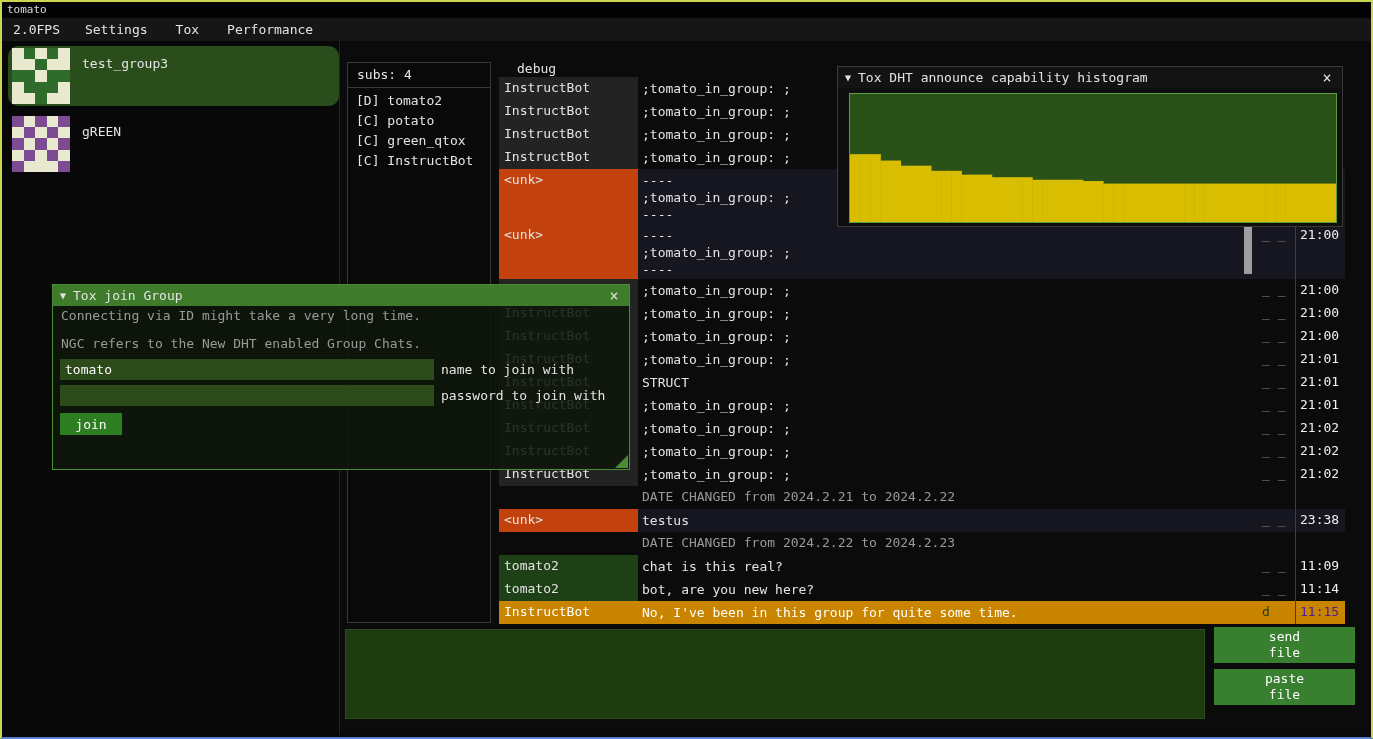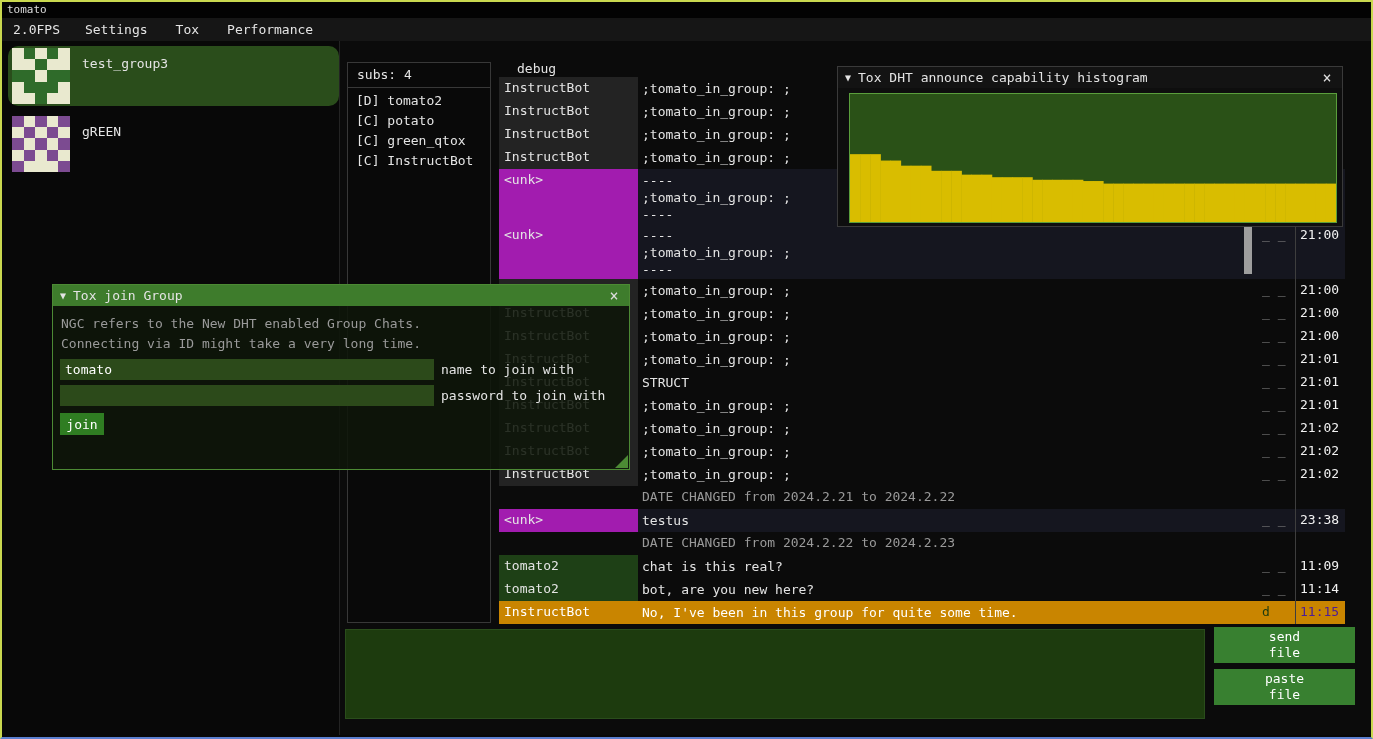--- a/index.html
+++ b/index.html
@@ -26,21 +26,21 @@
   .chat-rows{position:absolute;left:497px;top:75px;width:846px;}
   .chat-row{display:flex;align-items:stretch;box-sizing:border-box;}
   .cell{overflow:hidden;white-space:pre;box-sizing:border-box;}
   .name-cell{width:139px;flex:none;padding:3px 0 0 5px;}
   .msg-cell{flex:1;padding:3px 0 0 4px;}
   .msg-line{line-height:17px;}
   .marks-cell{width:36px;flex:none;padding:3px 0 0 3px;color:#8a8a8a;}
   .time-cell{width:50px;flex:none;border-left:1px solid #3e3e3e;padding:3px 0 0 4px;color:#f2f2f2;}
   .style-bot .name-cell{background:#232323;}
   .style-unk{background:#15161f;}
-  .style-unk .name-cell{background:#a21caf;}
+  .style-unk .name-cell{background:#c2410c;}
   .style-peer .name-cell{background:#1e4016;}
   .style-highlight{background:#c98500;color:#fff;}
   .style-highlight .marks-cell{color:#1c3a0e;}
   .style-highlight .time-cell{color:#4c1d95;}
   .date-row .msg-cell{color:#9a9a9a;}
   .scrollbar-thumb{position:absolute;left:1242px;top:188px;width:8px;height:84px;background:#9e9e9e;z-index:5;}
   
   .composer-input{position:absolute;left:343px;top:627px;width:860px;height:90px;background:#1d3b0e;border:1px solid #2a4d1b;resize:none;color:#fff;font-family:inherit;font-size:13px;outline:none;box-sizing:border-box;}
   .file-btn{position:absolute;left:1212px;width:141px;height:36px;background:#388030;color:#fff;border:none;font-family:inherit;font-size:13px;line-height:16px;display:flex;flex-direction:column;align-items:center;justify-content:center;}
   .send-btn{top:625px;}
@@ -53,21 +53,21 @@
   .win-close{width:16px;text-align:center;font-size:15px;color:#ddd;}
   .join-window{left:50px;top:282px;width:578px;height:186px;z-index:30;border:1px solid #4c8a34;}
   .join-window .win-titlebar{background:#3e7c2c;}
   .join-body{position:absolute;left:0;right:0;top:21px;bottom:0;background:rgba(14,22,9,0.87);}
   .join-info{color:#9a9a9a;padding-left:8px;line-height:20px;white-space:pre;}
   .join-info.first{padding-top:8px;}
   .field-row{display:flex;align-items:center;margin:5px 0 0 7px;height:21px;}
   .field-row.first{margin-top:11px;}
   .text-input{width:374px;height:21px;background:#2c4a1a;border:none;color:#fff;font-family:inherit;font-size:13px;padding:0 5px;outline:none;flex:none;box-sizing:border-box;}
   .field-label{margin-left:7px;}
-  .join-btn{margin:7px 0 0 7px;width:44px;height:22px;background:#2f7d22;border:none;color:#fff;font-family:inherit;font-size:13px;}
+  .join-btn{margin:7px 0 0 7px;width:62px;height:22px;background:#2f7d22;border:none;color:#fff;font-family:inherit;font-size:13px;}
   .resize-grip{position:absolute;right:1px;bottom:1px;width:0;height:0;border-left:13px solid transparent;border-bottom:13px solid #4c8a34;}
   .hist-window{left:835px;top:64px;width:506px;height:161px;z-index:20;background:#0e0e0e;border:1px solid #3a3a3a;}
   .hist-window .win-titlebar{background:#131313;}
   .hist-plot{position:absolute;left:11px;top:26px;width:488px;height:130px;border:1px solid #5a9e3c;box-sizing:border-box;}
   .hist-plot svg{display:block;}
 </style>
 </head>
 <body>
 
 <div class="app">
@@ -360,22 +360,22 @@
     </div>
   </div>
 
   <div class="float-window join-window">
     <div class="win-titlebar">
       <span class="win-collapse">▼</span>
       <span class="win-title">Tox join Group</span>
       <span class="win-close">×</span>
     </div>
     <div class="join-body">
+      <div class="join-info">Connecting via ID might take a very long time.</div>
       <div class="join-info first">NGC refers to the New DHT enabled Group Chats.</div>
-      <div class="join-info">Connecting via ID might take a very long time.</div>
       <div class="field-row">
         <input class="text-input" value="tomato" style="">
         <span class="field-label">name to join with</span>
       </div>
       <div class="field-row">
         <input class="text-input" value="" style="">
         <span class="field-label">password to join with</span>
       </div>
       <button class="join-btn">join</button>
       <div class="resize-grip"></div>

